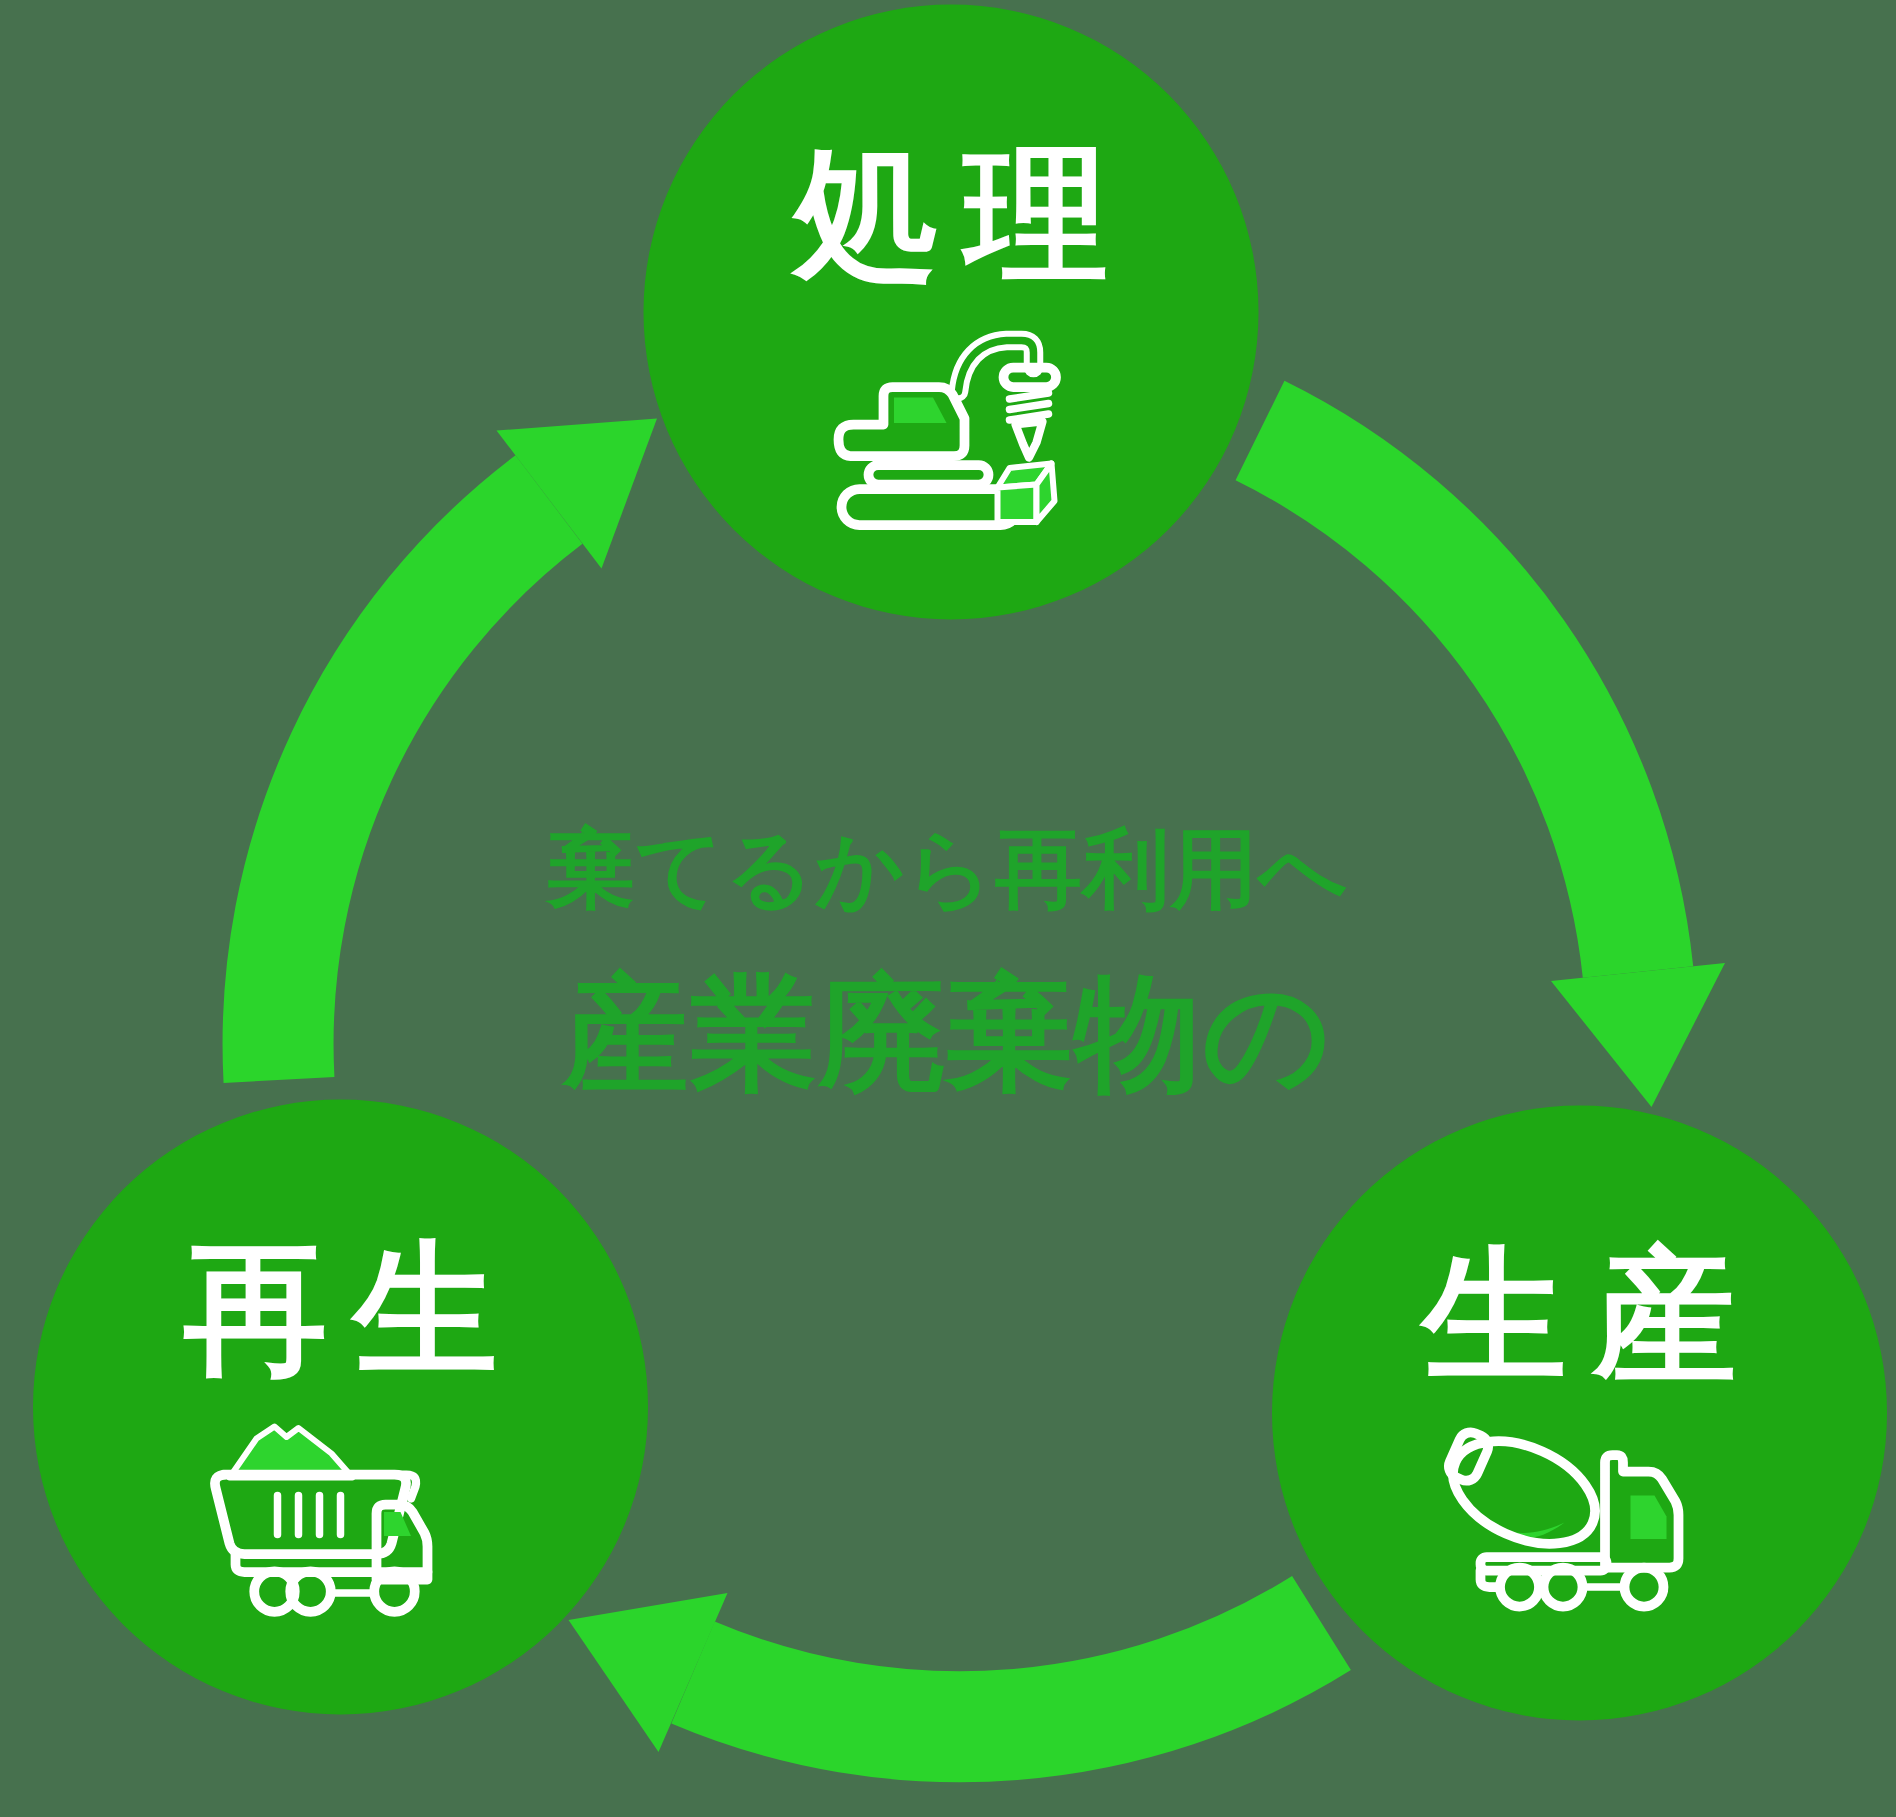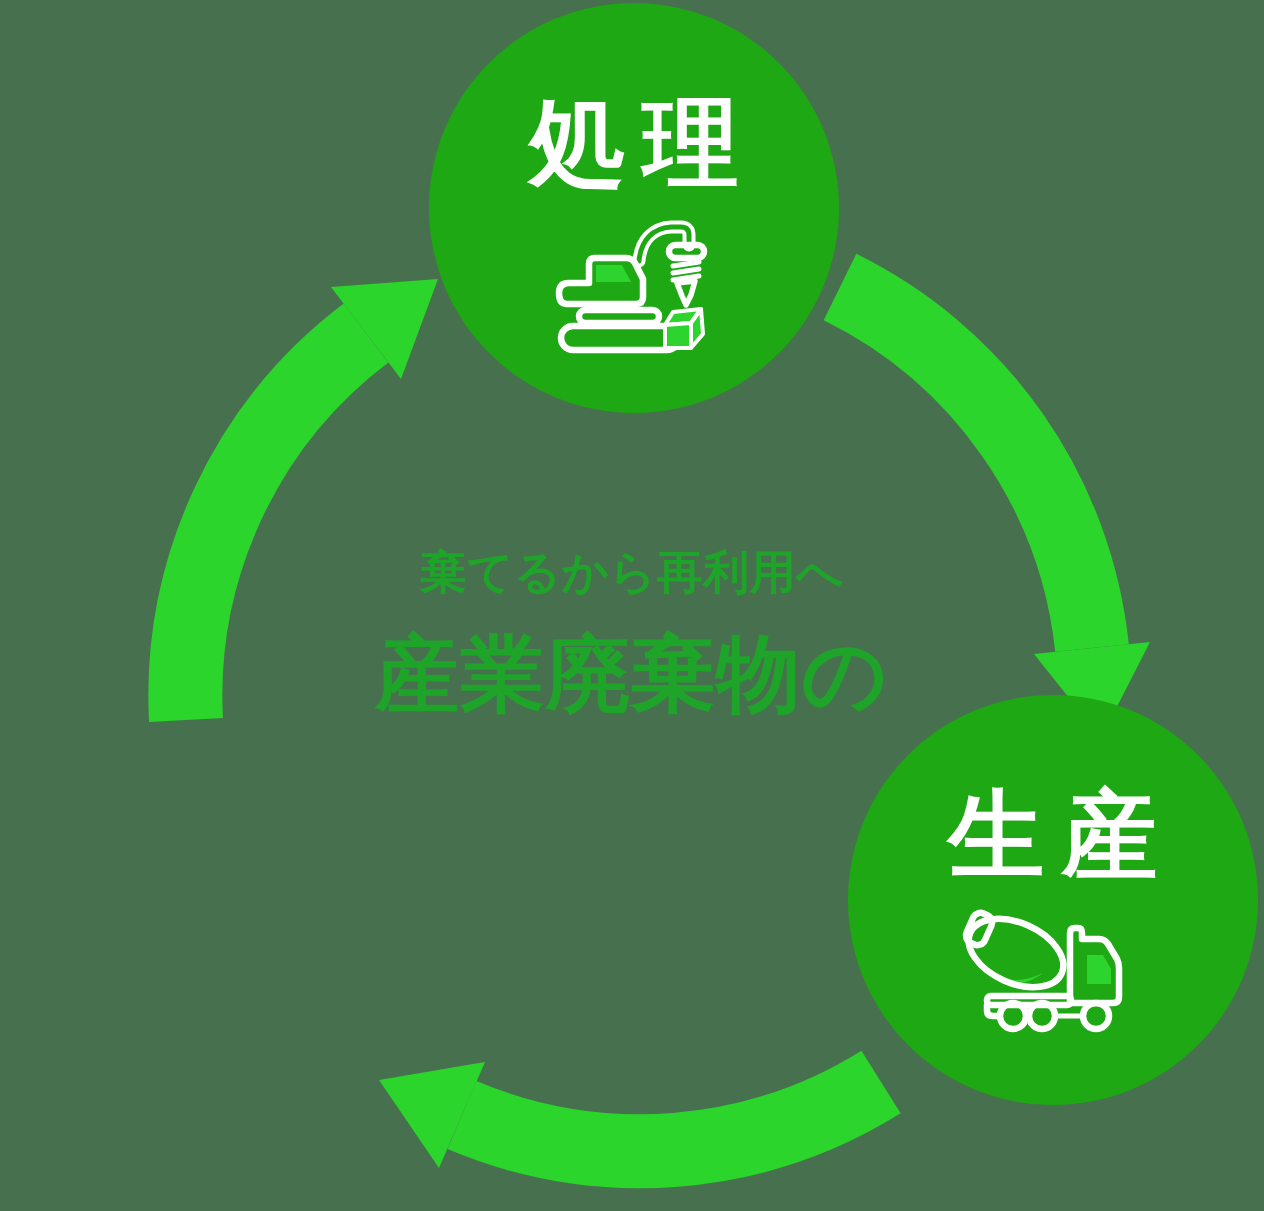--- a/index.html
+++ b/index.html
@@ -39,21 +39,21 @@
   }
   .node{
     position:absolute;
     width:410px;
     height:410px;
     border-radius:50%;
     background:var(--node-green);
   }
   .node-top{ left:429px; top:3px; }
   .node-left{ left:22px; top:733px; }
-  .node-right{ left:848px; top:695px;text-decoration:underline; }
+  .node-right{ left:848px; top:737px;text-decoration:underline; }
   .node-label{
     position:absolute;
     top:92px; left:0; right:0;
     text-align:center;
     font-size:96px;
     font-weight:700;
     line-height:1;
     letter-spacing:0.18em;
     text-indent:0.18em;
     color:var(--label-white);
@@ -74,21 +74,21 @@
   .hollow-outer{ fill:none; stroke:#fff; stroke-width:13; stroke-linejoin:round; stroke-linecap:round; }
   .hollow-inner{ fill:none; stroke:var(--node-green); stroke-width:5; stroke-linejoin:round; stroke-linecap:round; }
   .center-block{
     position:absolute;
     left:0; right:0;
     top:545px;
     text-align:center;
     color:var(--center-text-green);
   }
   .tagline{
-    font-size:46px;
+    font-size:58px;
     font-weight:700;
     line-height:1.2;
     letter-spacing:0.01em;
   }
   .title{
     margin-top:22px;
     font-size:84px;
     font-weight:700;
     line-height:1.26;
     letter-spacing:0.015em;
@@ -156,20 +156,41 @@
       <rect class="ol" x="34" y="89" width="84" height="9" rx="4" stroke-width="5.5"></rect>
       <path class="ol" d="M34,98 V104 Q34,109 40,109 H46" stroke-width="5.5"></path>
       <path class="thin" d="M103,109 H130"></path>
 
       <circle class="ol" cx="60" cy="109" r="13"></circle>
       <circle class="ol" cx="89" cy="109" r="13"></circle>
       <circle class="ol" cx="143" cy="109" r="13"></circle>
     </svg>
   </div>
 
+  <div class="node node-left">
+    <div class="node-label">再生</div>
+    <svg class="node-icon" width="200" height="145" viewBox="0 0 200 145">
+
+      <polygon class="accb" points="26,40 44,14 56,6 64,13 72,7 94,24 108,40" stroke-width="5"></polygon>
+
+      <path class="ol" d="M22,38 H136 Q146,38 143,48 L134,84 Q132,91 124,91 H36 Q28,91 26,84 L17,48 Q14,38 24,38 Z" stroke-width="7"></path>
+      <path class="ol2" d="M136,38 H144 Q152,38 150,46 L147,54"></path>
+      <path class="thin" d="M58,52 V78 M72,52 V78 M86,52 V78 M100,52 V78"></path>
+
+      <path class="ol" d="M124,108 V64 Q124,58 130,58 H139 Q145,58 148,63 L156,77 Q158,81 158,86 V108 Z"></path>
+      <polygon class="acc" points="129,63 140,63 147,79 129,79"></polygon>
+
+      <path class="ol" d="M30,91 V98 Q30,103 36,103 H158" stroke-width="5.5"></path>
+      <path class="thin" d="M96,117 H121"></path>
+
+      <circle class="ol" cx="56" cy="116" r="13.5"></circle>
+      <circle class="ol" cx="80" cy="116" r="13.5"></circle>
+      <circle class="ol" cx="136" cy="116" r="13.5"></circle>
+    </svg>
+  </div>
 
   <div class="center-block">
     <div class="tagline">棄てるから再利用へ</div>
     <div class="title">
       <div>産業廃棄物の</div>
     </div>
   </div>
 
 </div>
 

